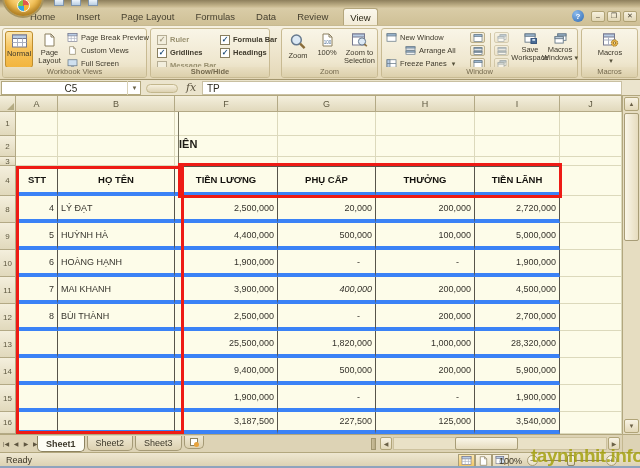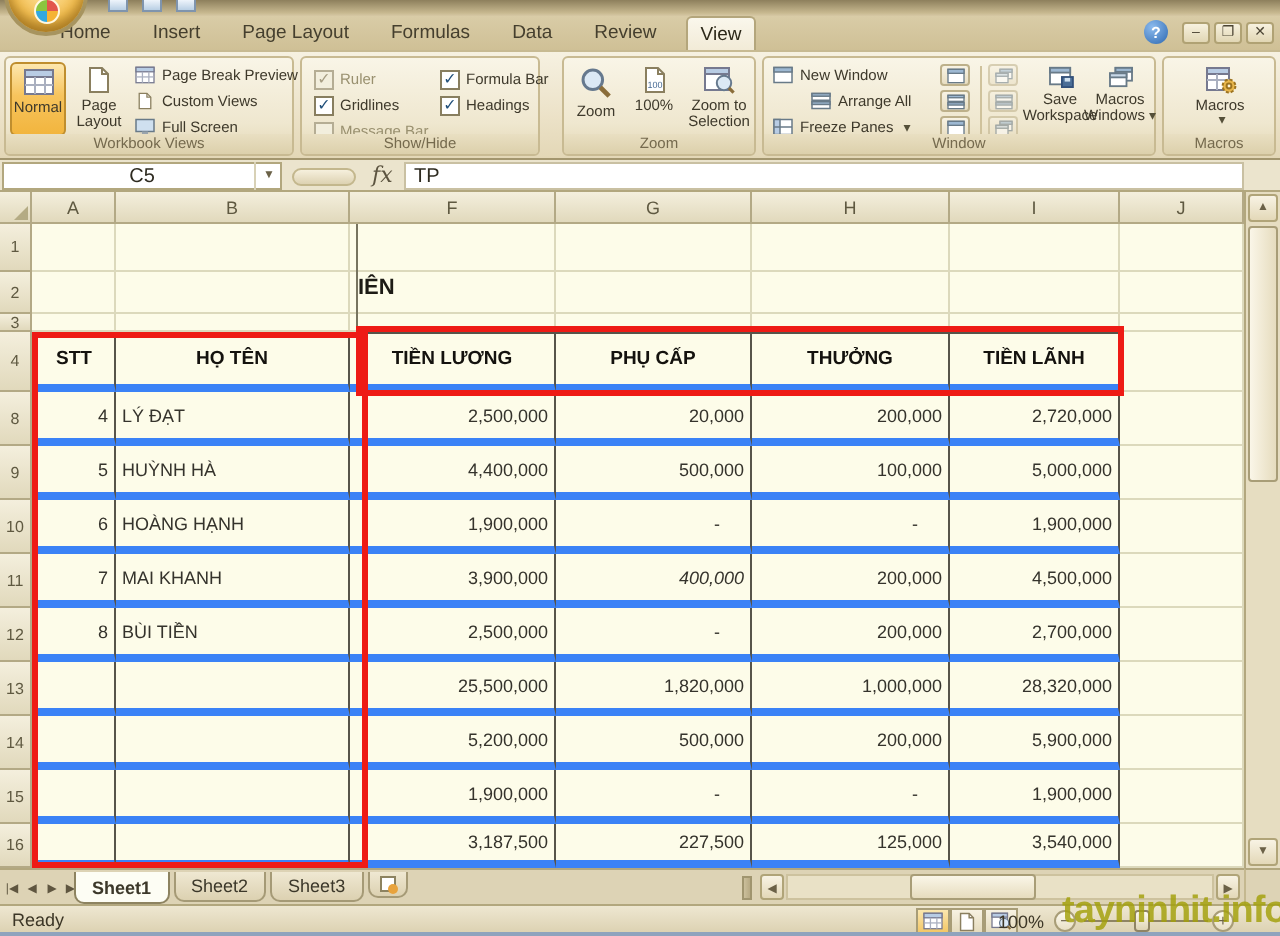--- a/index.html
+++ b/index.html
@@ -33,21 +33,21 @@
        background:linear-gradient(#f7f1df,#e1d6b4);display:flex;align-items:center;justify-content:center;}
 
   
   .ribbon{position:absolute;left:0;top:25px;width:640px;height:55px;
           background:linear-gradient(#f6f1e1,#ece2c8 60%,#e3d7b6);
           border-top:1px solid #c7ba92;border-bottom:1px solid #a3966e;}
   .rgroup{position:absolute;top:2px;height:50px;border:1px solid #c8ba92;border-radius:3px;
           background:linear-gradient(#f9f5e7,#efe7cf 68%,#e3d7b6);}
   .rglabel{position:absolute;bottom:0;left:0;right:0;height:10px;font-size:7.5px;color:#756a4e;
            text-align:center;line-height:10px;background:linear-gradient(#e9dfc2,#dcd0ab);border-radius:0 0 2px 2px;}
-  .g-wv{left:2px;width:145px;} .g-sh{left:150px;width:120px;} .g-zm{left:281px;width:97px;}
+  .g-wv{left:2px;width:145px;} .g-sh{left:150px;width:120px;font-weight:bold;} .g-zm{left:281px;width:97px;}
   .g-wn{left:381px;width:197px;} .g-mc{left:581px;width:57px;}
 
   .bigbtn{position:absolute;top:2px;height:37px;display:flex;flex-direction:column;align-items:center;
           justify-content:flex-start;font-size:7.5px;line-height:8px;color:#3e392b;text-align:center;border-radius:3px;padding-top:2px;}
   .bigbtn .ic{margin-bottom:2px;}
   .selbtn{background:linear-gradient(#fde7ae,#f7c45d 45%,#f2b53e);border:1px solid #bf8e2e;}
   .srow{position:absolute;height:11px;display:flex;align-items:center;gap:3px;font-size:7.5px;color:#3e392b;white-space:nowrap;}
   .srow.dim,.cblabel.dim{color:#99906f;}
   .cb{width:10px;height:10px;background:#fff;border:1px solid #887e5f;font-size:8px;line-height:8px;
       color:#1f4e79;text-align:center;flex:0 0 auto;}
@@ -521,42 +521,42 @@
         <div class="gcell tcell c-name" style="width: 117px;">MAI KHANH</div>
         <div class="gcell tcell c-num" style="width: 103px;">3,900,000</div>
         <div class="gcell tcell c-num" style="width: 98px; font-style: italic;">400,000</div>
         <div class="gcell tcell c-num" style="width: 99px;">200,000</div>
         <div class="gcell tcell c-num" style="width: 85px;">4,500,000</div>
         <div class="gcell" style="width: 62px;"></div>
       </div>
       <div class="grow" style="height: 27px;">
         <div class="ghead rowhdr" style="width: 16px;">12</div>
         <div class="gcell tcell c-stt first" style="width: 42px;">8</div>
-        <div class="gcell tcell c-name" style="width: 117px;">BÙI TIỀN</div>
+        <div class="gcell tcell c-name" style="width: 117px;">BÙI THÀNH</div>
         <div class="gcell tcell c-num" style="width: 103px;">2,500,000</div>
         <div class="gcell tcell c-num dash" style="width: 98px;">-</div>
         <div class="gcell tcell c-num" style="width: 99px;">200,000</div>
         <div class="gcell tcell c-num" style="width: 85px;">2,700,000</div>
         <div class="gcell" style="width: 62px;"></div>
       </div>
       <div class="grow" style="height: 27px;">
         <div class="ghead rowhdr" style="width: 16px;">13</div>
         <div class="gcell tcell c-stt first" style="width: 42px;"></div>
         <div class="gcell tcell c-name" style="width: 117px;"></div>
         <div class="gcell tcell c-num" style="width: 103px;">25,500,000</div>
         <div class="gcell tcell c-num" style="width: 98px;">1,820,000</div>
         <div class="gcell tcell c-num" style="width: 99px;">1,000,000</div>
         <div class="gcell tcell c-num" style="width: 85px;">28,320,000</div>
         <div class="gcell" style="width: 62px;"></div>
       </div>
       <div class="grow" style="height: 27px;">
         <div class="ghead rowhdr" style="width: 16px;">14</div>
         <div class="gcell tcell c-stt first" style="width: 42px;"></div>
         <div class="gcell tcell c-name" style="width: 117px;"></div>
-        <div class="gcell tcell c-num" style="width: 103px;">5,200,000</div>
+        <div class="gcell tcell c-num" style="width: 103px;">9,400,000</div>
         <div class="gcell tcell c-num" style="width: 98px;">500,000</div>
         <div class="gcell tcell c-num" style="width: 99px;">200,000</div>
         <div class="gcell tcell c-num" style="width: 85px;">5,900,000</div>
         <div class="gcell" style="width: 62px;"></div>
       </div>
       <div class="grow" style="height: 27px;">
         <div class="ghead rowhdr" style="width: 16px;">15</div>
         <div class="gcell tcell c-stt first" style="width: 42px;"></div>
         <div class="gcell tcell c-name" style="width: 117px;"></div>
         <div class="gcell tcell c-num" style="width: 103px;">1,900,000</div>

